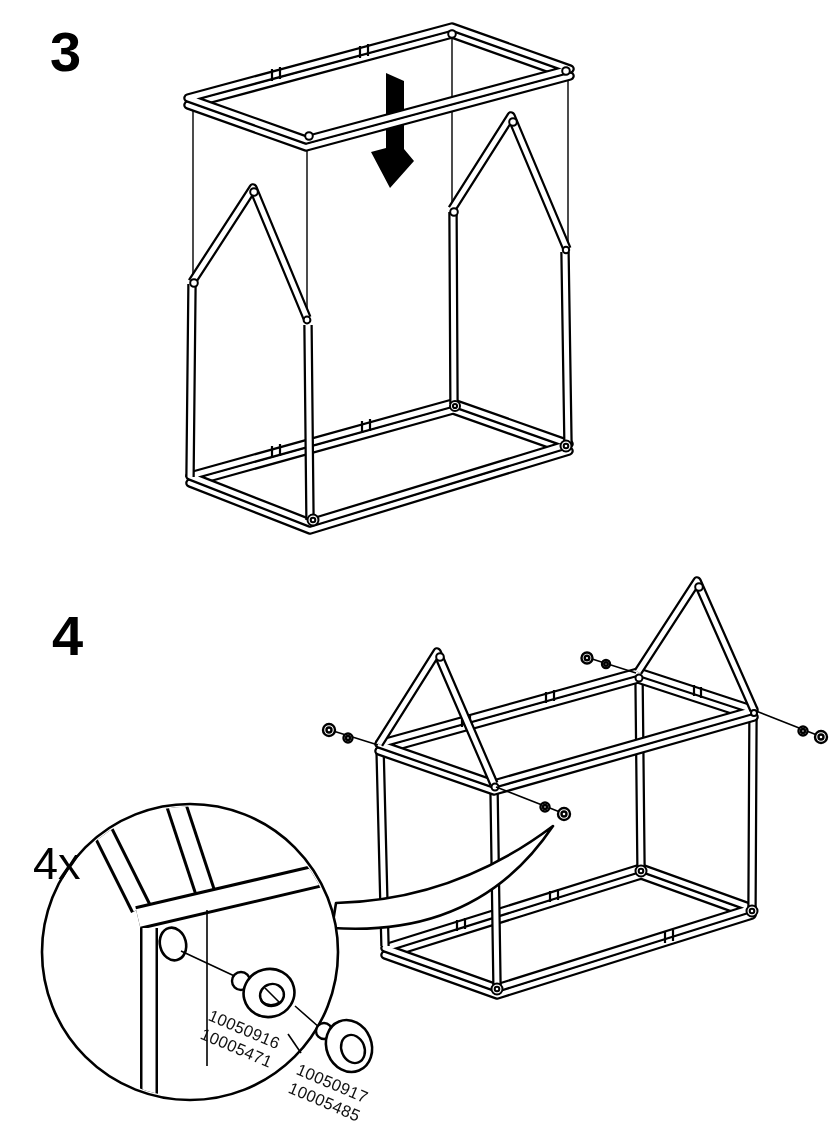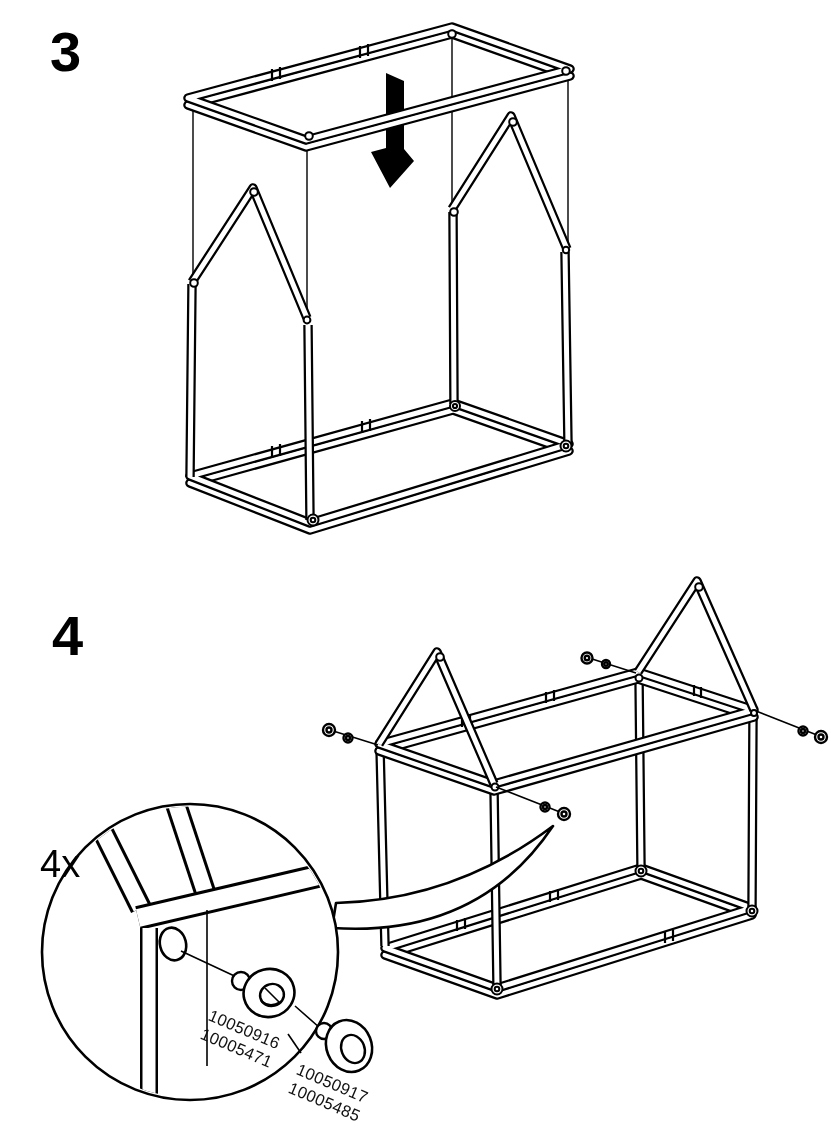--- a/index.html
+++ b/index.html
@@ -10,21 +10,21 @@
   .k9{stroke-width:9.5;}
   .w{stroke:#fff;fill:none;stroke-linejoin:round;stroke-linecap:butt;}
   .w5{stroke-width:5;}
   .thin{stroke:#000;stroke-width:1.4;fill:none;}
   .tick{stroke:#000;stroke-width:2.2;fill:none;}
   .hole{fill:#fff;stroke:#000;stroke-width:2;}
   .ln{stroke:#000;stroke-width:1.6;fill:none;}
   .part{fill:#fff;stroke:#000;stroke-width:2.6;}
   .part2{fill:#fff;stroke:#000;stroke-width:2.4;}
   .stepnum{position:absolute;font-size:56px;line-height:56px;font-weight:700;letter-spacing:0;}
-  .qty{position:absolute;font-size:38px;line-height:38px;font-weight:400;margin-left:7px;}
+  .qty{position:absolute;font-size:45px;line-height:38px;font-weight:400;}
   .plabel{position:absolute;font-size:16.5px;line-height:19.5px;letter-spacing:.3px;
           transform-origin:left top;transform:rotate(23deg);color:#111;white-space:nowrap;}
 </style>
 </head>
 <body>
 
 <div id="sheet">
 
 <svg id="art" width="832" height="1135" viewBox="0 0 832 1135">
   <defs>

